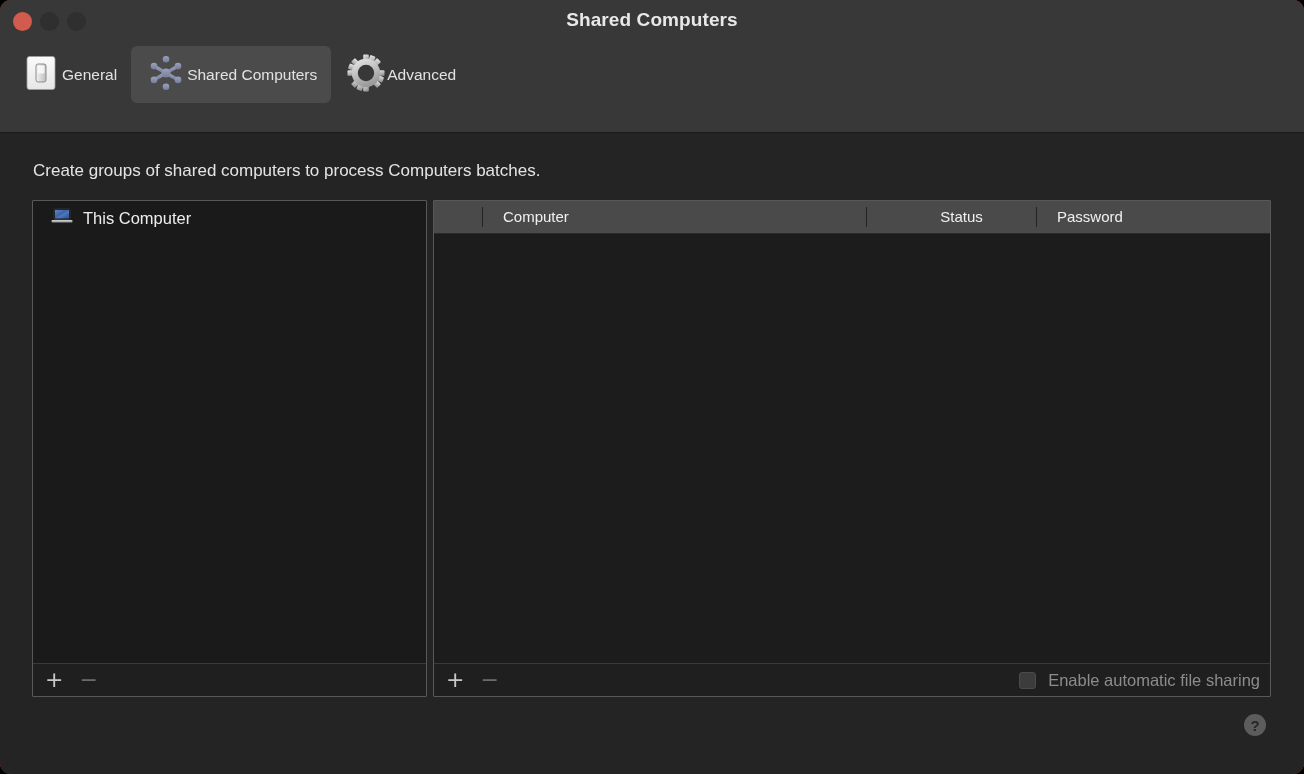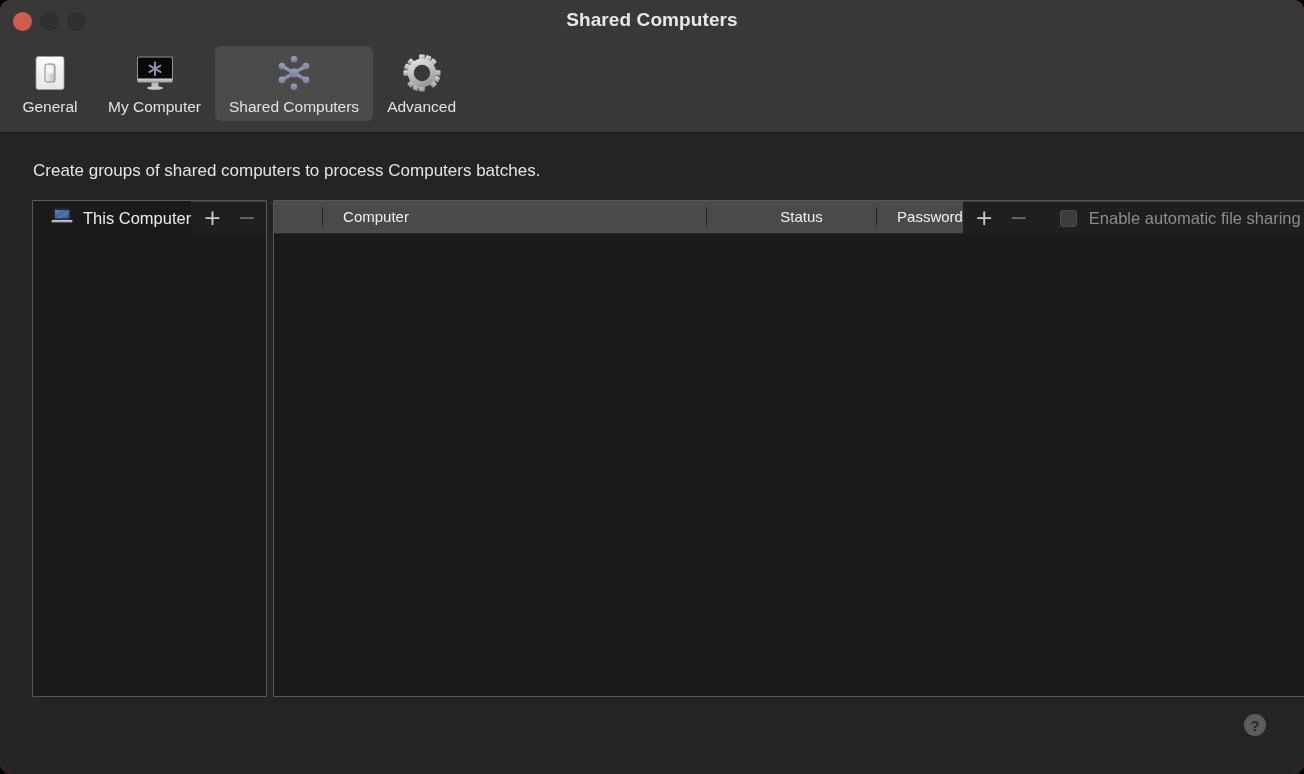--- a/index.html
+++ b/index.html
@@ -62,21 +62,21 @@
   }
 
   #tabs {
     position: absolute;
     left: 6px; top: 46px;
     display: flex;
     align-items: flex-start;
   }
   .tab {
     display: flex;
-    flex-direction: column;
+    flex-direction: row;
     align-items: center;
     justify-content: flex-start;
     padding: 6px 14px 5px 14px;
     border-radius: 6px;
     min-width: 60px;
     cursor: default;
   }
   .tab.selected { background: #4b4b4b; }
   .tab-icon {
     width: 42px; height: 42px;
@@ -114,21 +114,21 @@
     left: 32px; top: 67px;
     width: 1239px;
     height: 497px;
     display: flex;
   }
   .panel {
     background: #1a1a1a;
     border: 1px solid #585858;
     box-sizing: border-box;
     display: flex;
-    flex-direction: row;
+    flex-direction: column;
     position: relative;
   }
   #group-panel {
     width: 395px;
     margin-right: 6px;
     border-radius: 1px;
   }
   #computer-panel {
     flex: 1;
     border-radius: 1px;
@@ -268,42 +268,20 @@
               </linearGradient>
             </defs>
             <rect x="6" y="3.5" width="28" height="33" rx="2.5" fill="url(#gSwPlate)" stroke="#9d9d9d" stroke-width="0.8"></rect>
             <rect x="15" y="11" width="10" height="18" rx="2" fill="url(#gSwToggle)" stroke="#8d8d8d" stroke-width="1"></rect>
             <rect x="16.5" y="12.5" width="7" height="8" rx="1" fill="#fafafa" opacity="0.85"></rect>
           </svg>
         </div>
         <div class="tab-label">General</div>
       </div>
 
-      <div class="tab">
-        <div class="tab-icon">
-          <svg width="42" height="42" viewBox="0 0 42 42">
-            <defs>
-              <linearGradient id="gStand" x1="0" y1="0" x2="0" y2="1">
-                <stop offset="0" stop-color="#d8d8d8"></stop>
-                <stop offset="1" stop-color="#9a9a9a"></stop>
-              </linearGradient>
-            </defs>
-            <rect x="3.5" y="5" width="35" height="24" rx="1.5" fill="#0a0a0a" stroke="#8e8e8e" stroke-width="1.1"></rect>
-            <rect x="3.5" y="26.5" width="35" height="4" rx="1" fill="url(#gStand)"></rect>
-            <rect x="17.5" y="30.5" width="7" height="4.5" fill="#bdbdbd"></rect>
-            <ellipse cx="21" cy="36" rx="8" ry="1.8" fill="#c8c8c8"></ellipse>
-            <g stroke="#8a91ab" stroke-width="2.1" stroke-linecap="round">
-              <line x1="21" y1="10.5" x2="21" y2="23"></line>
-              <line x1="15.6" y1="13.6" x2="26.4" y2="19.9"></line>
-              <line x1="26.4" y1="13.6" x2="15.6" y2="19.9"></line>
-            </g>
-          </svg>
-        </div>
-        <div class="tab-label">My Computer</div>
-      </div>
 
       <div class="tab selected">
         <div class="tab-icon">
           <svg width="42" height="42" viewBox="0 0 42 42">
             <defs>
               <linearGradient id="gClus" x1="0" y1="0" x2="0" y2="1">
                 <stop offset="0" stop-color="#9ba2bc"></stop>
                 <stop offset="1" stop-color="#767d99"></stop>
               </linearGradient>
             </defs>

